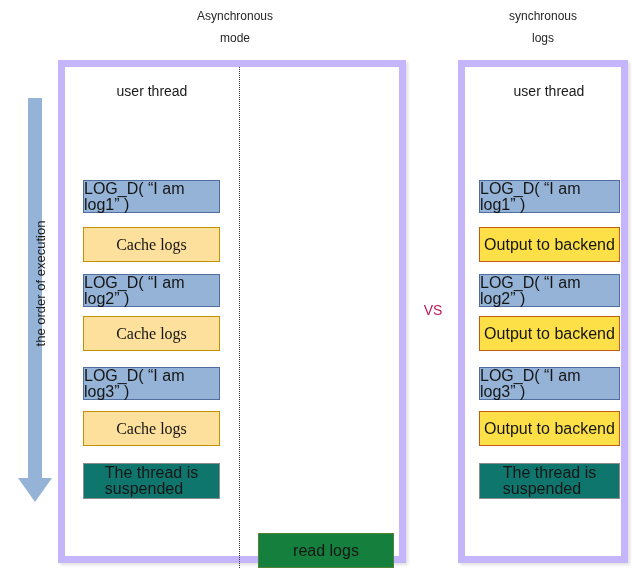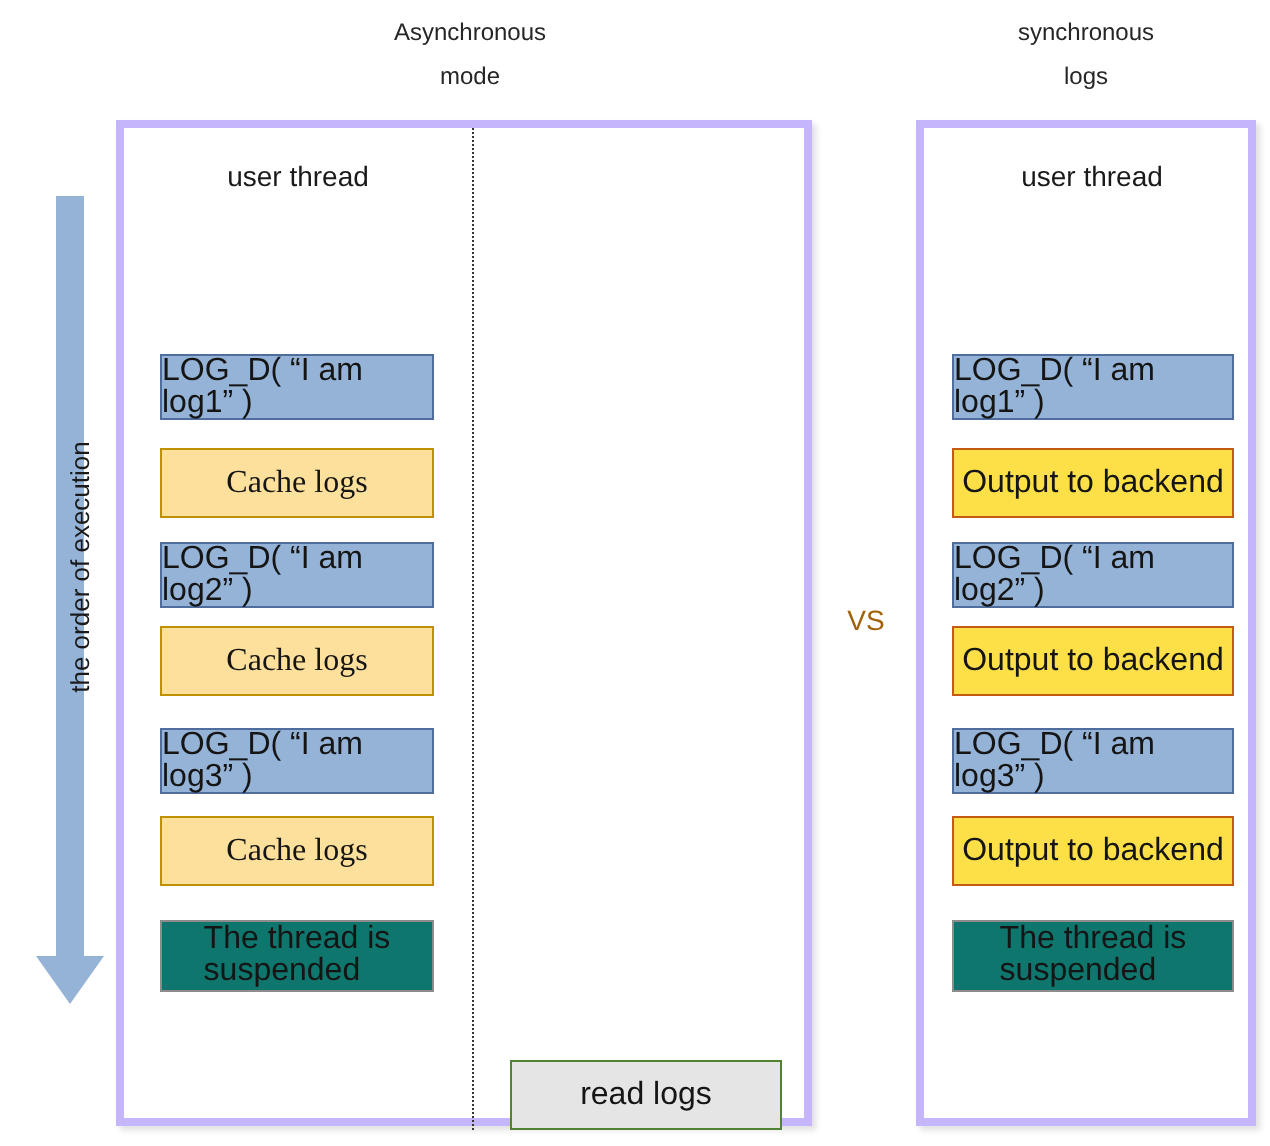--- a/index.html
+++ b/index.html
@@ -47,21 +47,21 @@
     color: #1a1a1a;
     transform: rotate(-90deg);
     transform-origin: center center;
     white-space: nowrap;
   }
 
   
   .panel {
     position: absolute;
     background: #ffffff;
-    border: 4px solid #c4b5fd;
+    border: 7px solid #c4b5fd;
     box-shadow: 2px 2px 3px rgba(0,0,0,0.13);
     box-sizing: border-box;
   }
   #panel-async { left: 58px; top: 60px; width: 348px; height: 503px; }
   #panel-sync  { left: 458px; top: 60px; width: 170px; height: 503px; }
 
   .divider {
     position: absolute;
     left: 174px;
     top: 0px;
@@ -94,38 +94,38 @@
     font-size: 16px;
     line-height: 16px;
     color: #151515;
     border-width: 1px;
     border-style: solid;
     white-space: pre-line;
   }
   .step.blue   { background: #95b3d7; border-color: #4f6e9e; }
   .step.yellow { background: #fce09b; border-color: #bf9000; font-family: Liberation Serif, serif; }
   .step.orange { background: #fde047; border-color: #c55a11; }
-  .step.green  { background: #e5e5e5; border-color: #538135; }
+  .step.green  { background: #15803d; border-color: #538135; }
   .step.gray   { background: #0f766e; border-color: #8c8c8c; }
 
   
   .col-a { left: 18px; width: 137px; }
   .col-b { left: 193px; width: 136px; }
   
   .col-s { left: 14px; width: 141px; }
 
   
   #vs-label {
     position: absolute;
     left: 410px;
     top: 302px;
     width: 46px;
     text-align: center;
     font-size: 14px;
-    color: #a16207;
+    color: #be185d;
   }
 </style>
 </head>
 <body>
 
 <div class="mode-title" id="title-async">Asynchronous
 mode</div>
 <div class="mode-title" id="title-sync">synchronous
 logs</div>
 

